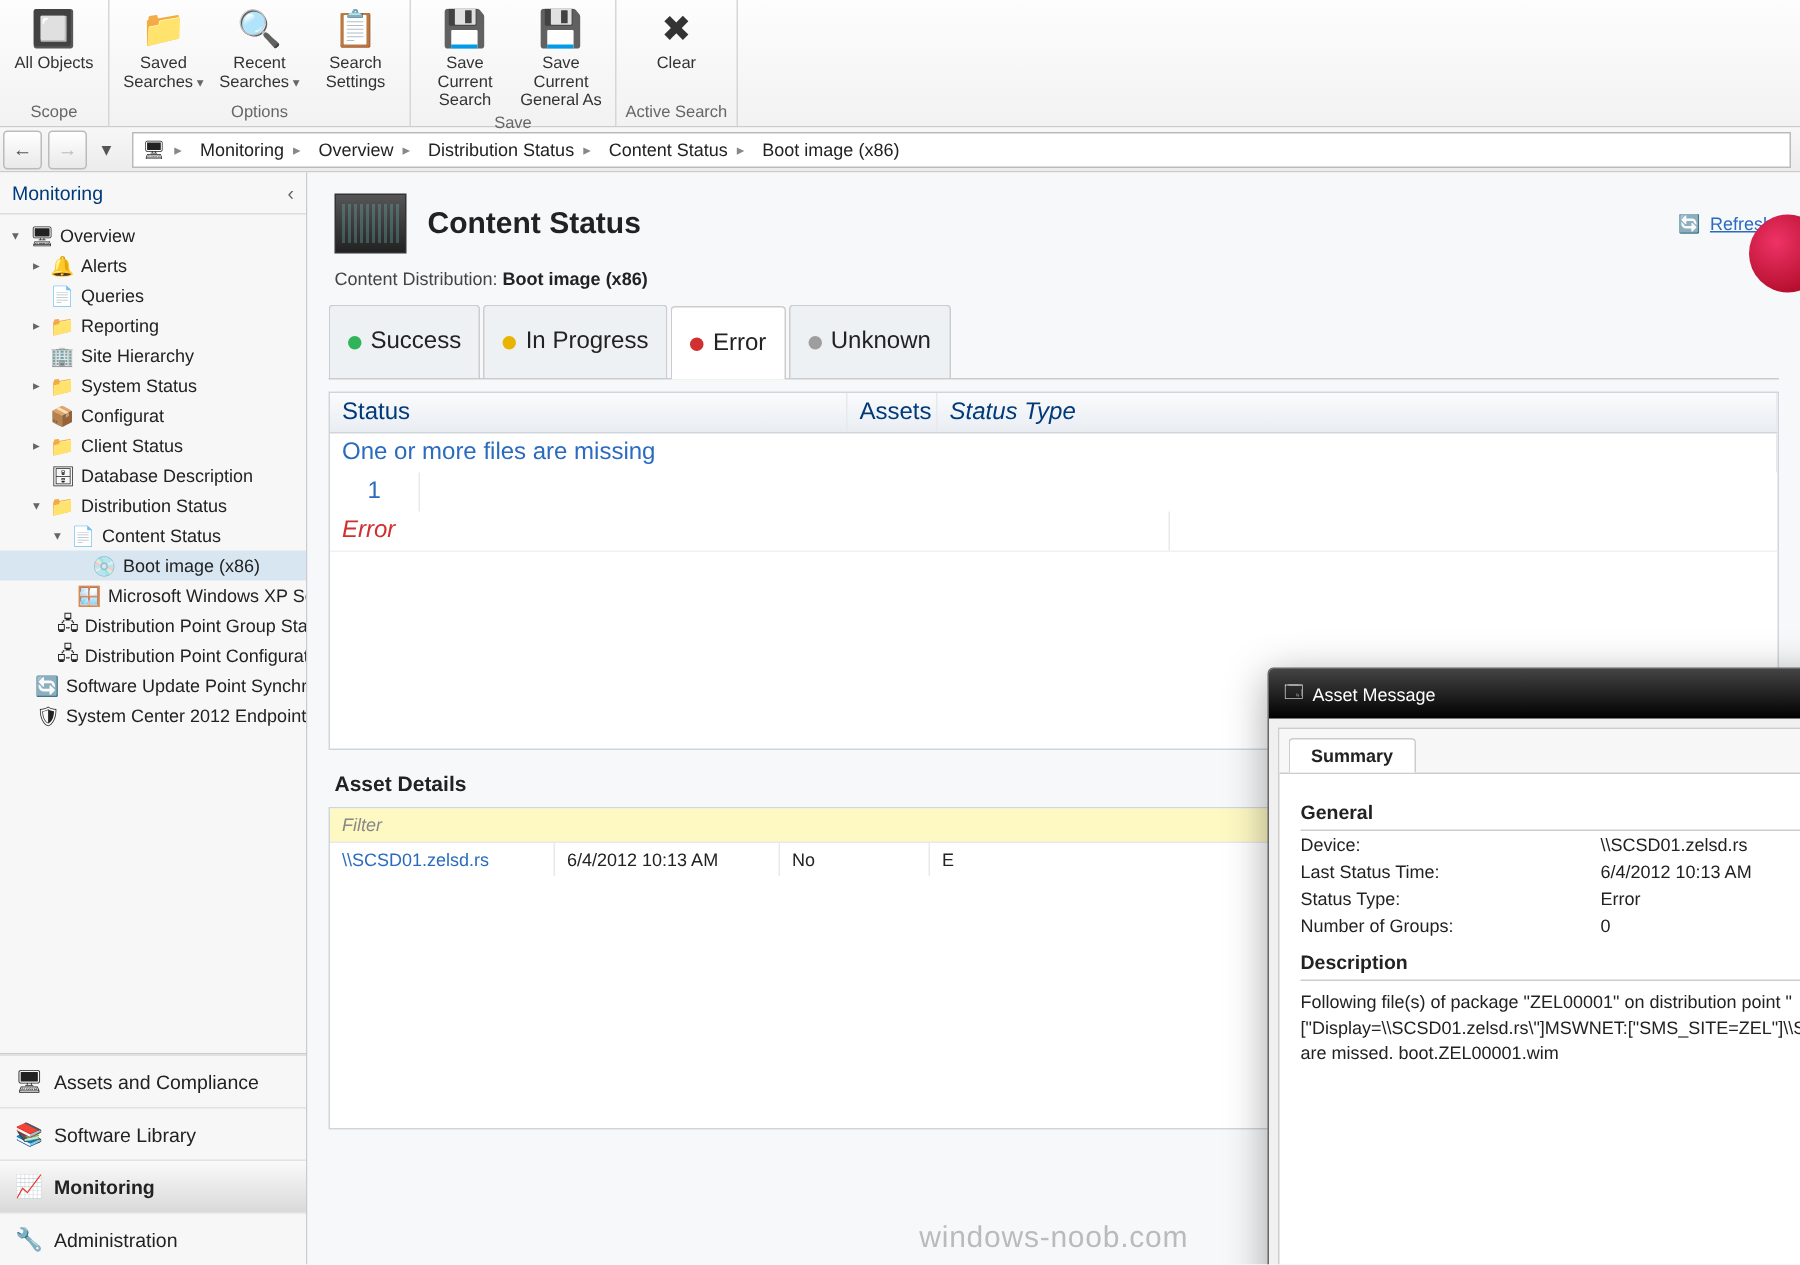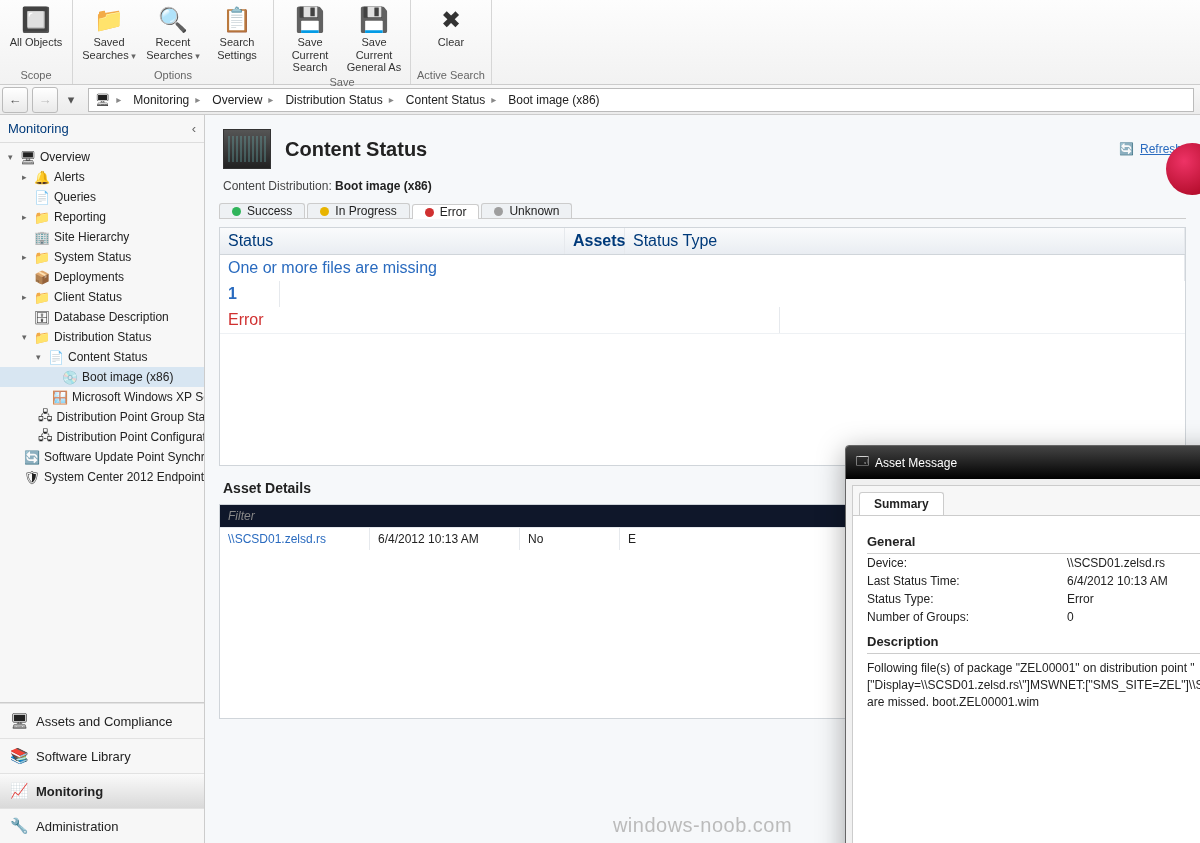--- a/index.html
+++ b/index.html
@@ -45,39 +45,39 @@
 .chead .cicon { width: 48px; height: 40px; background: linear-gradient(#555,#222); border: 1px solid #333; margin-right: 14px; position: relative; }
 .chead .cicon::before { content: ""; position: absolute; left: 4px; right: 4px; top: 6px; bottom: 6px; background: repeating-linear-gradient(90deg,#6aa, #6aa 2px, transparent 2px, transparent 4px); opacity: .35; }
 .chead h1 { font-size: 20px; font-weight: 600; margin: 0; color: #222; }
 .refresh { margin-left: auto; display: flex; align-items: center; gap: 6px; color: #2a6bbf; font-size: 12px; cursor: pointer; }
 .reddot { position: absolute; right: -18px; top: 28px; width: 52px; height: 52px; border-radius: 50%; background: radial-gradient(circle at 35% 35%, #e36, #a00018); }
 
 .subtext { padding: 4px 18px 10px; font-size: 12px; color: #444; }
 .subtext b { color: #222; }
 
 .tabs { margin: 0 14px; display: flex; border-bottom: 1px solid #ccc; }
-.tab { padding: 0 12px; font-size: 12px; border: 1px solid transparent; border-bottom: none; display: flex; align-items: center; gap: 6px; cursor: default; background: #eef1f4; margin-right: 2px; border-color: #ccc; border-radius: 3px 3px 0 0; }
+.tab { padding: 15px 12px; font-size: 16px; border: 1px solid transparent; border-bottom: none; display: flex; align-items: center; gap: 6px; cursor: default; background: #eef1f4; margin-right: 2px; border-color: #ccc; border-radius: 3px 3px 0 0; }
 .tab.active { background: #fff; position: relative; top: 1px; }
 .dot { width: 9px; height: 9px; border-radius: 50%; }
 
 .grid { margin: 8px 14px 0; background: #fff; border: 1px solid #d0d5da; }
 .gridhead, .gridrow { display: flex; font-size: 16px; }
 .gridhead { background: linear-gradient(#fafbfc,#e9edf2); border-bottom: 1px solid #d0d5da; color: #003a7a; }
 .gridhead > div, .gridrow > div { padding: 4px 8px; border-right: 1px solid #e6e9ed; }
 .gridrow { border-bottom: 1px solid #eef1f4; flex-direction: column; }
 .gridrow .link { color: #2a6bbf; }
-.gcol-status { flex: 1; } .gcol-assets { width: 60px; text-align: left; font-weight: bold; } .gcol-type { width: 560px; }
+.gcol-status { flex: 1; } .gcol-assets { width: 60px; text-align: center; } .gcol-type { width: 560px; font-style: italic; }
 .gridbody { height: 210px; }
 
 .assethead { display: flex; justify-content: space-between; align-items: center; padding: 14px 18px 4px; }
 .assethead h2 { font-size: 14px; font-weight: 600; margin: 0; }
 .more { color: #2a6bbf; font-size: 12px; cursor: pointer; text-decoration: underline; }
 
 .dgrid { margin: 4px 14px 10px; background: #fff; border: 1px solid #d0d5da; }
-.filterbar { padding: 4px 8px; color: #888; font-style: italic; border-bottom: 1px solid #e6e9ed; background: #0f172a; }
+.filterbar { padding: 4px 8px; color: #888; font-style: italic; border-bottom: 1px solid #e6e9ed; background: #fef9c3; }
 .dhead, .drow { display: flex; font-size: 12px; }
 .dhead { background: linear-gradient(#fafbfc,#e9edf2); color: #003a7a; border-bottom: 1px solid #d0d5da; }
 .dhead > div, .drow > div { padding: 4px 8px; border-right: 1px solid #e6e9ed; }
 .dcol-dev { width: 150px; } .dcol-time { width: 150px; } .dcol-group { width: 100px; } .dcol-extra { flex: 1; }
 .dbody { height: 190px; }
 
 
 .popup { position: absolute; left: 640px; top: 330px; width: 490px; background: #f0f0f0; border: 1px solid #666; box-shadow: 0 6px 28px rgba(0,0,0,.35); border-radius: 4px; overflow: hidden; }
 .popup .titlebar { background: linear-gradient(#444,#000); color: #fff; padding: 6px 10px; font-size: 12px; display: flex; align-items: center; gap: 6px; }
 .pbody { background: #fff; margin: 6px; border: 1px solid #ccc; }
@@ -210,21 +210,21 @@
           <span>Site Hierarchy</span>
         </div>
         <div class="tnode ind1">
           <span class="expander">▸</span>
           <span class="ticon folder">📁</span>
           <span>System Status</span>
         </div>
         <div class="tnode ind1">
           <span class="expander"></span>
           <span class="ticon">📦</span>
-          <span>Deployments</span>
+          <span>Configurat</span>
         </div>
         <div class="tnode ind1">
           <span class="expander">▸</span>
           <span class="ticon folder">📁</span>
           <span>Client Status</span>
         </div>
         <div class="tnode ind1">
           <span class="expander"></span>
           <span class="ticon">🗄</span>
           <span>Database Description</span>

